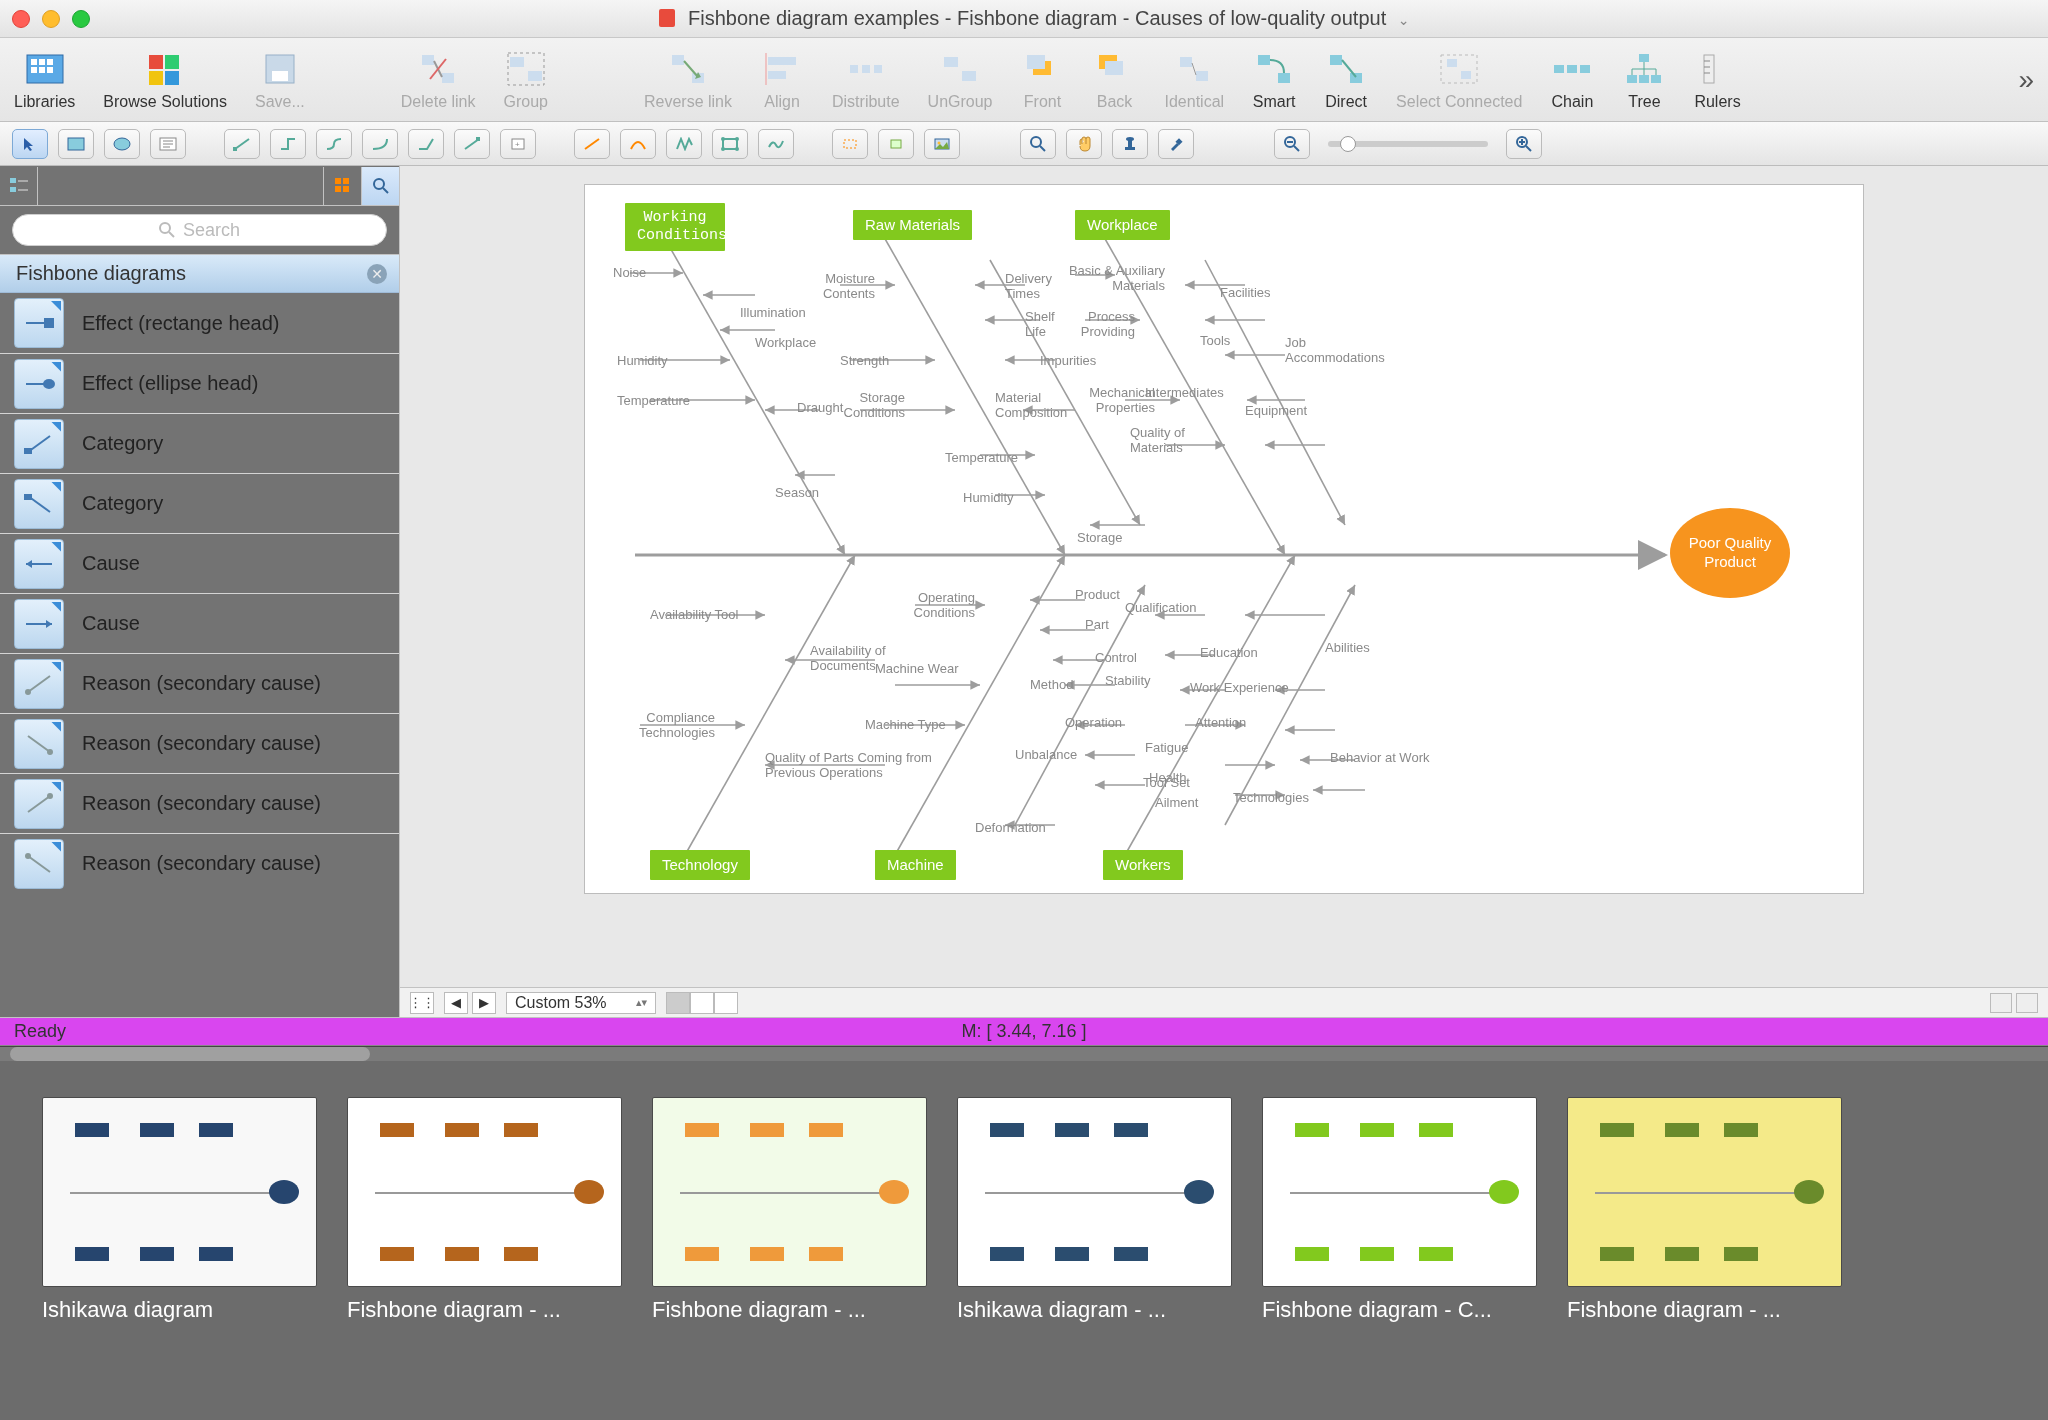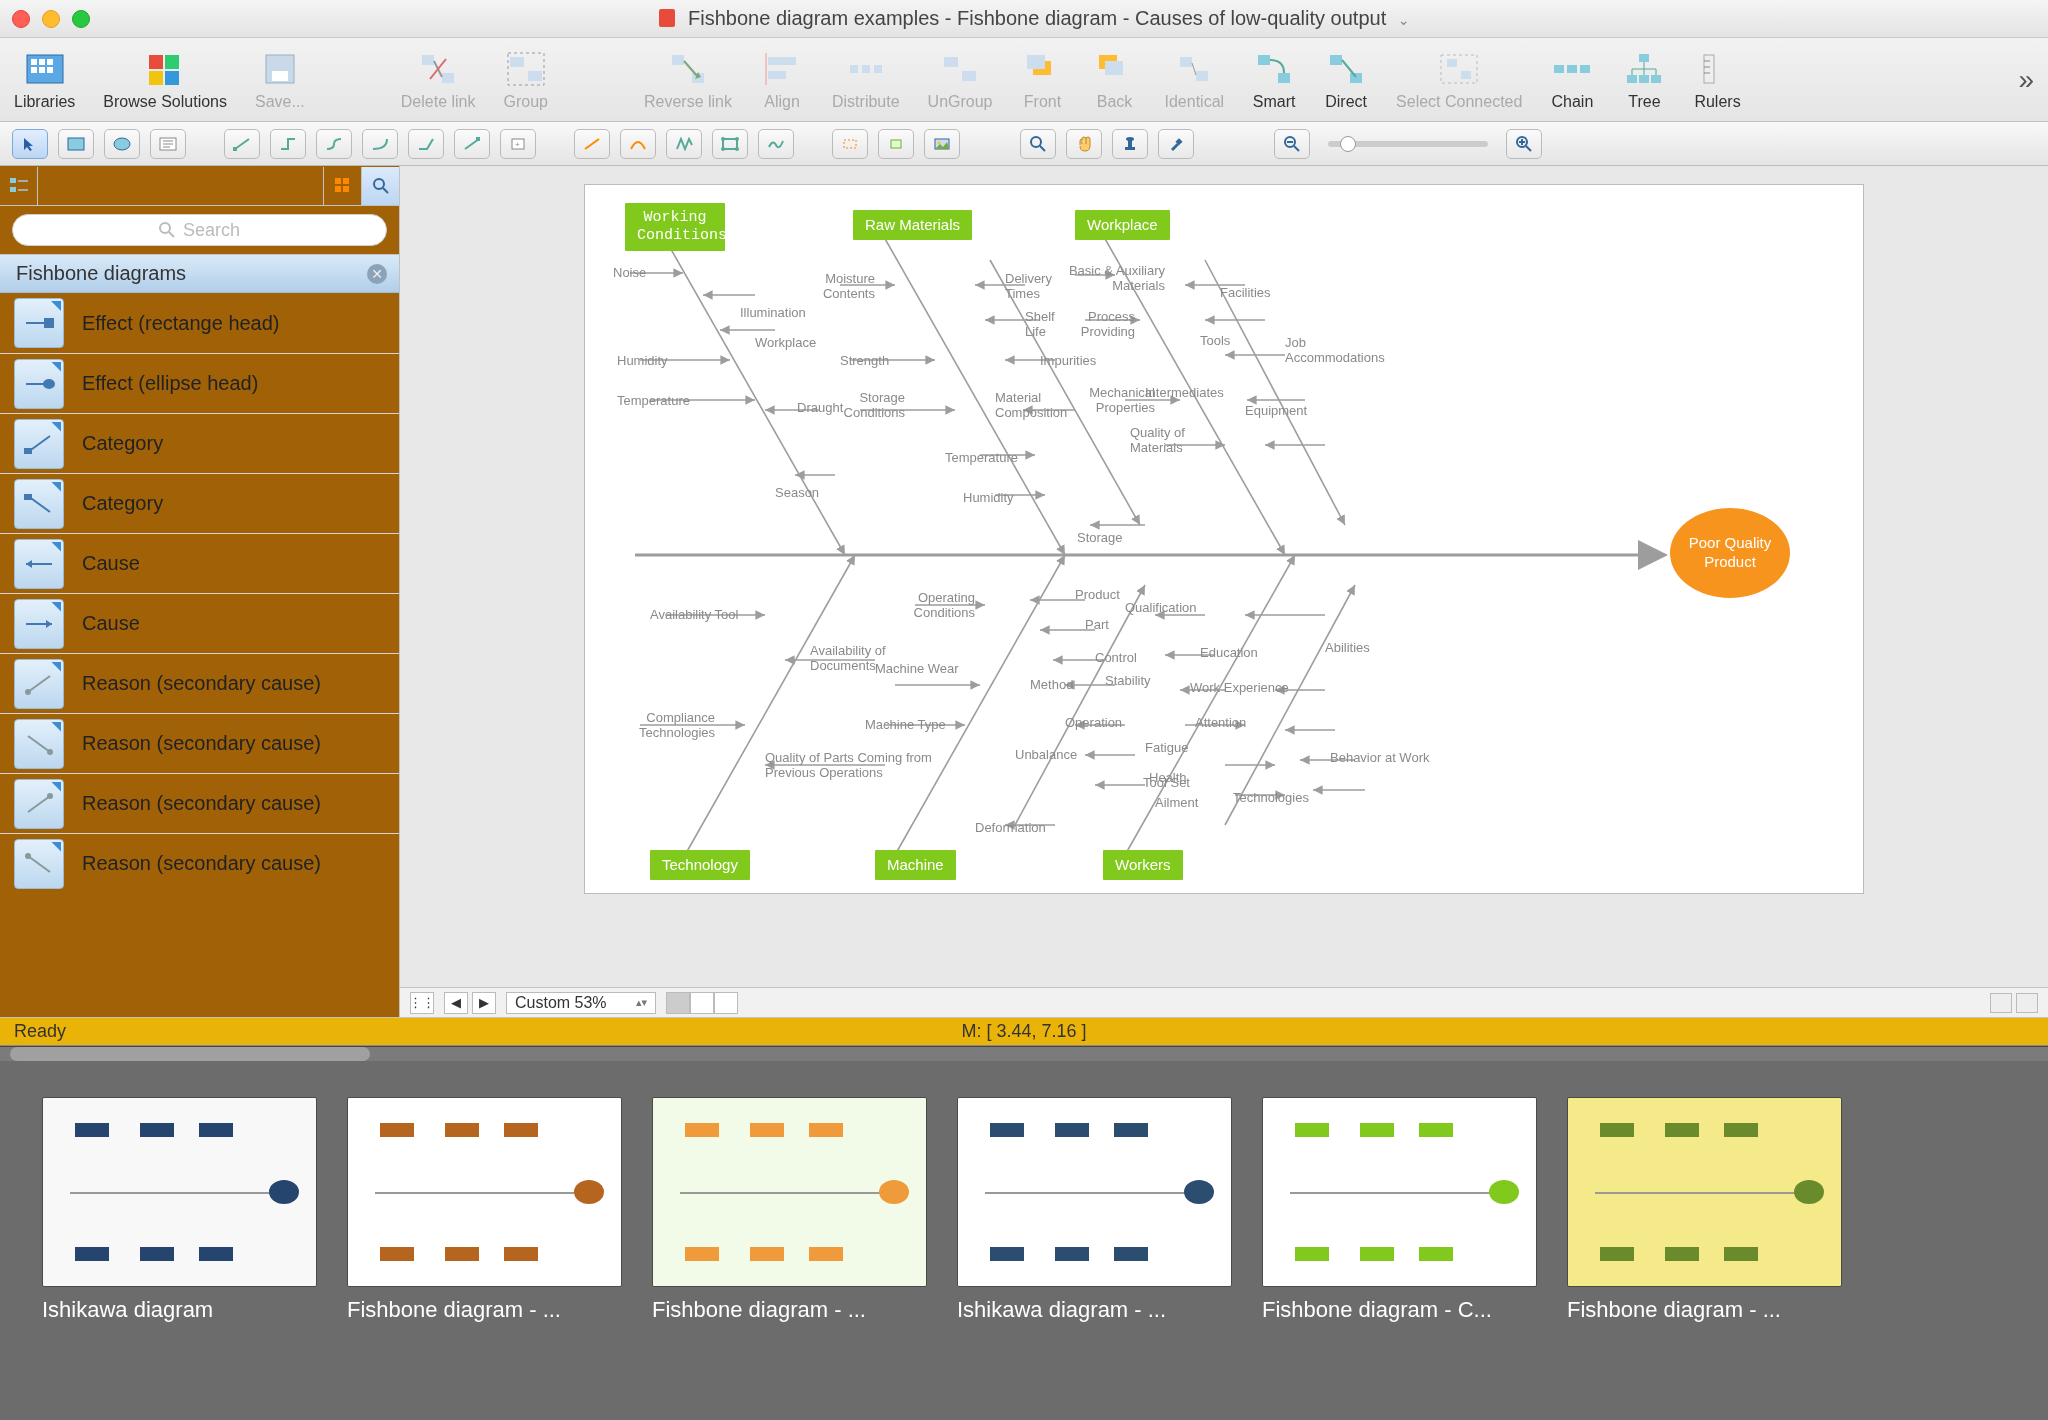--- a/index.html
+++ b/index.html
@@ -56,21 +56,21 @@
     display:flex;align-items:center;padding:0 12px;gap:10px;
   }
   .sbtn{width:36px;height:30px;border:1px solid #bbb;border-radius:5px;background:linear-gradient(#fbfbfb,#e8e8e8);display:flex;align-items:center;justify-content:center;}
   .sbtn.sel{background:linear-gradient(#e2eeff,#bcd6f2);border-color:#7da9d6;}
   .sgap{width:18px;}
   .zoom-slider{width:160px;height:6px;background:#ccc;border-radius:3px;position:relative;margin:0 8px;}
   .zoom-thumb{position:absolute;left:12px;top:-5px;width:16px;height:16px;background:#fff;border:1px solid #999;border-radius:50%;}
   
   .body{flex:1;display:flex;min-height:0;}
   
-  .left{width:400px;background:#a16207;border-right:1px solid #c2c2c2;display:flex;flex-direction:column;}
+  .left{width:400px;background:#737373;border-right:1px solid #c2c2c2;display:flex;flex-direction:column;}
   .left-top{height:40px;display:flex;align-items:center;border-bottom:1px solid #c2c2c2;}
   .lt-btn{width:38px;height:38px;display:flex;align-items:center;justify-content:center;border-right:1px solid #c2c2c2;}
   .lt-spacer{flex:1;}
   .lt-right{width:38px;height:38px;display:flex;align-items:center;justify-content:center;border-left:1px solid #c2c2c2;}
   .lt-right.b{background:linear-gradient(#dbeafb,#bcd6f2);}
   .search-row{padding:8px 12px;border-bottom:1px solid #c2c2c2;}
   .search-box{display:flex;align-items:center;height:32px;background:#fff;border:1px solid #cfcfcf;border-radius:16px;padding:0 14px;color:#bbb;font-size:18px;gap:8px;justify-content:center;}
   .panel-header{
     height:38px;display:flex;align-items:center;justify-content:space-between;padding:0 12px 0 16px;
     background:linear-gradient(#d9eaf9,#b1cee9);color:#333;font-size:20px;border-bottom:1px solid #9fbbd8;
@@ -93,21 +93,21 @@
   .ah{fill:#9d9d9d;}
   
   .canvas-footer{height:30px;background:#f1f1f1;border-top:1px solid #c2c2c2;display:flex;align-items:center;font-size:17px;color:#333;padding:0 10px;gap:10px;}
   .pager{display:flex;align-items:center;gap:4px;}
   .pgbtn{width:24px;height:22px;border:1px solid #bbb;background:#fff;display:flex;align-items:center;justify-content:center;font-size:13px;}
   .zoom-display{width:150px;height:22px;border:1px solid #bbb;background:#fff;display:flex;align-items:center;justify-content:space-between;padding:0 8px;font-size:16px;}
   .cf-spacer{flex:1;}
   .cf-right{display:flex;gap:4px;}
   .cf-ic{width:22px;height:20px;border:1px solid #bbb;background:#eee;}
   
-  .status{height:28px;background:#eab308;border-top:1px solid #c2c2c2;display:flex;align-items:center;font-size:18px;color:#333;padding:0 14px;}
+  .status{height:28px;background:#d946ef;border-top:1px solid #c2c2c2;display:flex;align-items:center;font-size:18px;color:#333;padding:0 14px;}
   .status-center{position:absolute;left:50%;transform:translateX(-50%);}
   
   .gallery{width:2048px;height:374px;background:#6c6c6c;display:flex;flex-direction:column;border-top:1px solid #444;}
   .gal-scroll{height:14px;background:#7b7b7b;}
   .gal-scroll .thumb{height:14px;width:360px;background:#a0a0a0;border-radius:7px;margin-left:10px;margin-top:0;}
   .gal-row{flex:1;display:flex;gap:30px;padding:36px 42px 0 42px;}
   .card{width:275px;display:flex;flex-direction:column;gap:10px;}
   .thumb-img{height:190px;background:#fff;border:1px solid #4a4a4a;border-radius:2px;position:relative;overflow:hidden;}
   .card-label{color:#fff;font-size:22px;white-space:nowrap;overflow:hidden;text-overflow:ellipsis;}
   

